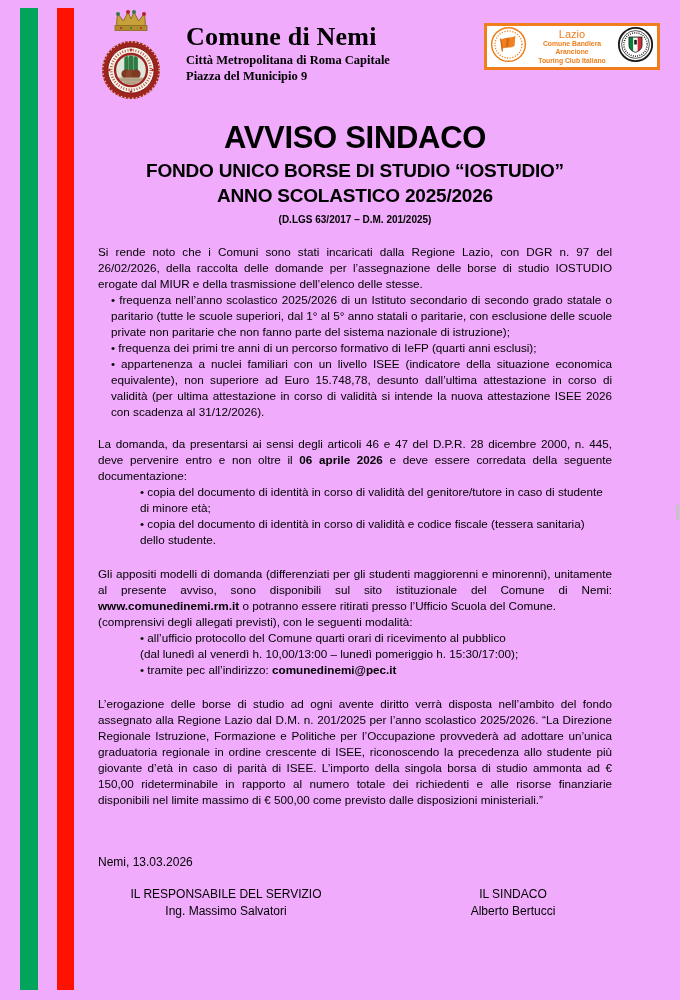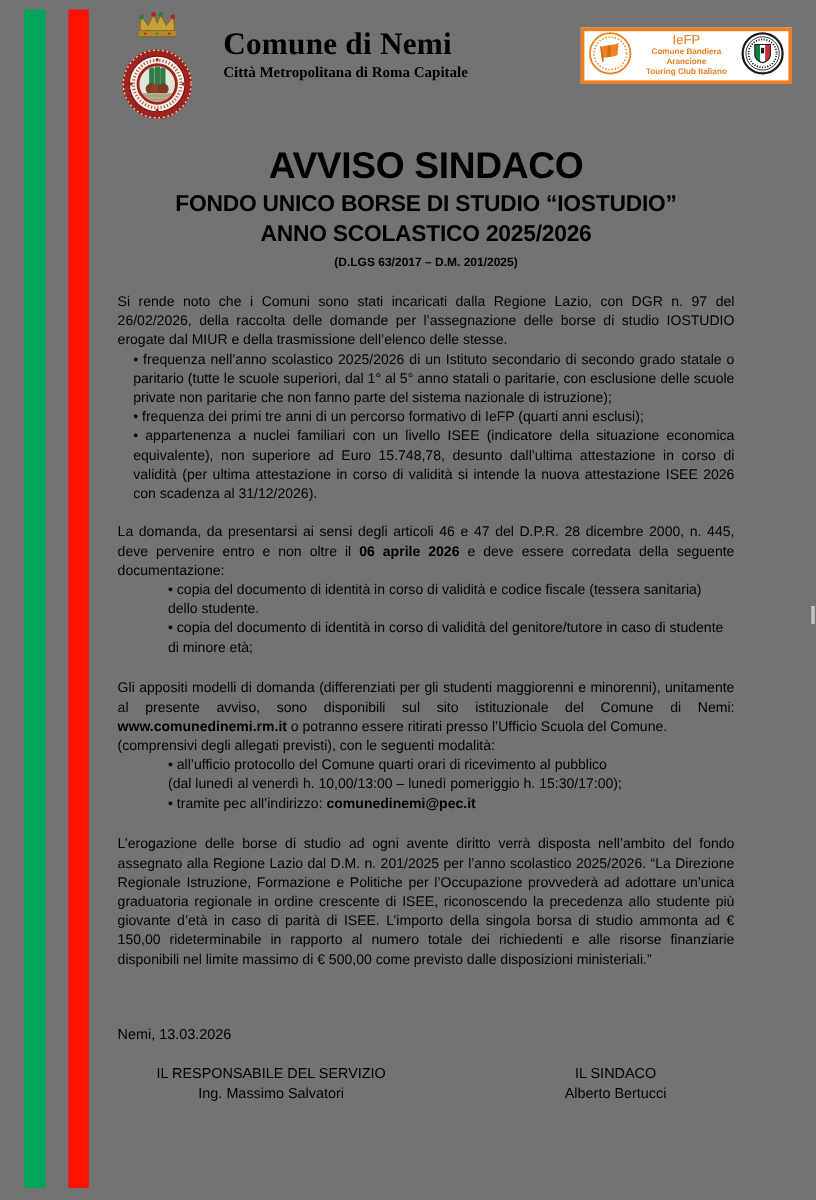--- a/index.html
+++ b/index.html
@@ -1,17 +1,17 @@
 <!DOCTYPE html>
 <html style="--flag-green: #00A45B; --flag-red: #FF1300; --badge-orange: #EE7F1C; --crest-red: #9E2420;"><head>
 <meta charset="utf-8">
 <style>
   html,body { margin:0; padding:0; background:#ffffff; }
   .page {
-    position:relative; width:680px; height:1000px; background:#737373;
+    position:relative; width:680px; height:1000px; background:#f0abfc;
     overflow:hidden; color:#000;
     font-family:"Liberation Sans", sans-serif;
   }
 
   
   .flag-stripe { position:absolute; top:8px; height:982px; }
   .flag-green { left:20px; width:18px; background:var(--flag-green,#00A45B); }
   .flag-red   { left:57px; width:17px; background:var(--flag-red,#FF1300); }
 
   
@@ -98,34 +98,35 @@
           <line x1="14" y1="74" x2="46" y2="74" stroke="#9C8B6F" stroke-width="0.7"></line>
           <line x1="14" y1="77" x2="46" y2="77" stroke="#9C8B6F" stroke-width="0.7"></line>
         </g>
       </g>
     </svg>
   </div>
 
   <div class="muni-block">
     <div class="muni-name">Comune di Nemi</div>
     <div class="muni-sub">Città Metropolitana di Roma Capitale</div>
+    <div class="muni-sub">Piazza del Municipio 9</div>
   </div>
 
   <div class="badge">
     <span>
       <svg width="37" height="37" viewBox="0 0 40 40">
         <circle cx="20" cy="20" r="18.2" fill="#fff" stroke="#EE7F1C" stroke-width="1.6"></circle>
         <circle cx="20" cy="20" r="14.6" fill="none" stroke="#EE7F1C" stroke-width="1.4" stroke-dasharray="1.2 1.7"></circle>
         <path d="M11.5 15 C16 11.5 22 14 27.5 10.5 L26.5 21.5 C21.5 24.5 16 22 12.5 25.5 Z" fill="#F08122"></path>
         <path d="M18 13.2 L17 23.6 L20 22.8 L21 12.6 Z" fill="#D96A10"></path>
         <line x1="11.5" y1="13.5" x2="13.5" y2="27.5" stroke="#C96A10" stroke-width="1.4"></line>
       </svg>
     </span>
     <span class="badge-text">
-      <div class="badge-title">IeFP</div>
+      <div class="badge-title">Lazio</div>
       <div class="badge-sub">Comune Bandiera Arancione</div>
       <div class="badge-sub">Touring Club Italiano</div>
     </span>
     <span>
       <svg width="37" height="37" viewBox="0 0 40 40">
         <circle cx="20" cy="20" r="18" fill="#fff" stroke="#1a1a1a" stroke-width="2"></circle>
         <circle cx="20" cy="20" r="15" fill="none" stroke="#1a1a1a" stroke-width="0.8"></circle>
         <circle cx="20" cy="20" r="12.6" fill="none" stroke="#1a1a1a" stroke-width="1.6" stroke-dasharray="1 1.4"></circle>
         <clipPath id="tci-shield">
             <path d="M13 12 h14 v9 c0 5.5 -7 7.5 -7 7.5 c0 0 -7 -2 -7 -7.5 Z"></path>
@@ -153,22 +154,22 @@
       <div class="bullet"><span>frequenza nell’anno scolastico 2025/2026 di un Istituto secondario di secondo grado statale o paritario (tutte le scuole superiori, dal 1° al 5° anno statali o paritarie, con esclusione delle scuole private non paritarie che non fanno parte del sistema nazionale di istruzione);</span></div>
       <div class="bullet"><span>frequenza dei primi tre anni di un percorso formativo di IeFP (quarti anni esclusi);</span></div>
       <div class="bullet"><span>appartenenza a nuclei familiari con un livello ISEE (indicatore della situazione economica equivalente), non superiore ad Euro 15.748,78, desunto dall’ultima attestazione in corso di validità (per ultima attestazione in corso di validità si intende la nuova attestazione ISEE 2026 con scadenza al 31/12/2026).</span></div>
     </div>
 
     <div class="para mt16">
       <span>La domanda, da presentarsi ai sensi degli articoli 46 e 47 del D.P.R. 28 dicembre 2000, n. 445, deve pervenire entro e non oltre il </span><strong>06 aprile 2026</strong><span> e deve essere corredata della seguente documentazione:</span>
     </div>
 
     <div class="ind42">
+      <div class="bullet"><span>copia del documento di identità in corso di validità del genitore/tutore in caso di studente di minore età;</span></div>
       <div class="bullet"><span>copia del documento di identità in corso di validità e codice fiscale (tessera sanitaria) dello studente.</span></div>
-      <div class="bullet"><span>copia del documento di identità in corso di validità del genitore/tutore in caso di studente di minore età;</span></div>
     </div>
 
     <div class="para mt18">
       <span>Gli appositi modelli di domanda (differenziati per gli studenti maggiorenni e minorenni), unitamente al presente avviso, sono disponibili sul sito istituzionale del Comune di Nemi: </span><strong>www.comunedinemi.rm.it</strong><span> o potranno essere ritirati presso l’Ufficio Scuola del Comune.</span>
     </div>
     <div class="left">(comprensivi degli allegati previsti), con le seguenti modalità:</div>
 
     <div class="ind42">
       <div class="bullet"><span>all’ufficio protocollo del Comune quarti orari di ricevimento al pubblico</span></div>
       <div class="cont">(dal lunedì al venerdì h. 10,00/13:00 – lunedì pomeriggio h. 15:30/17:00);</div>

